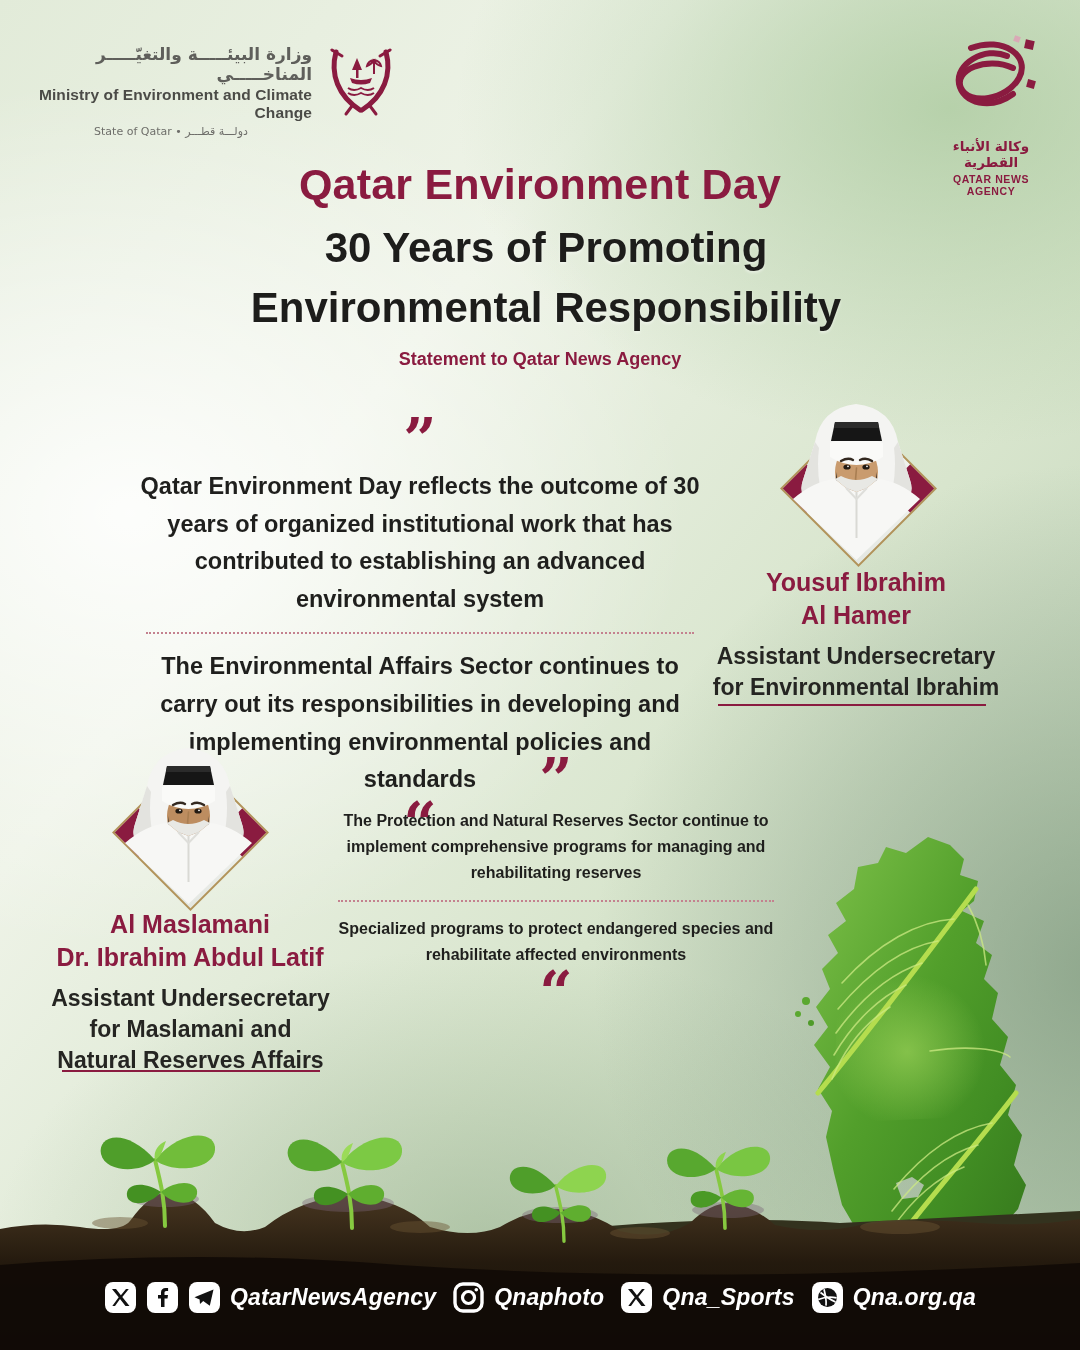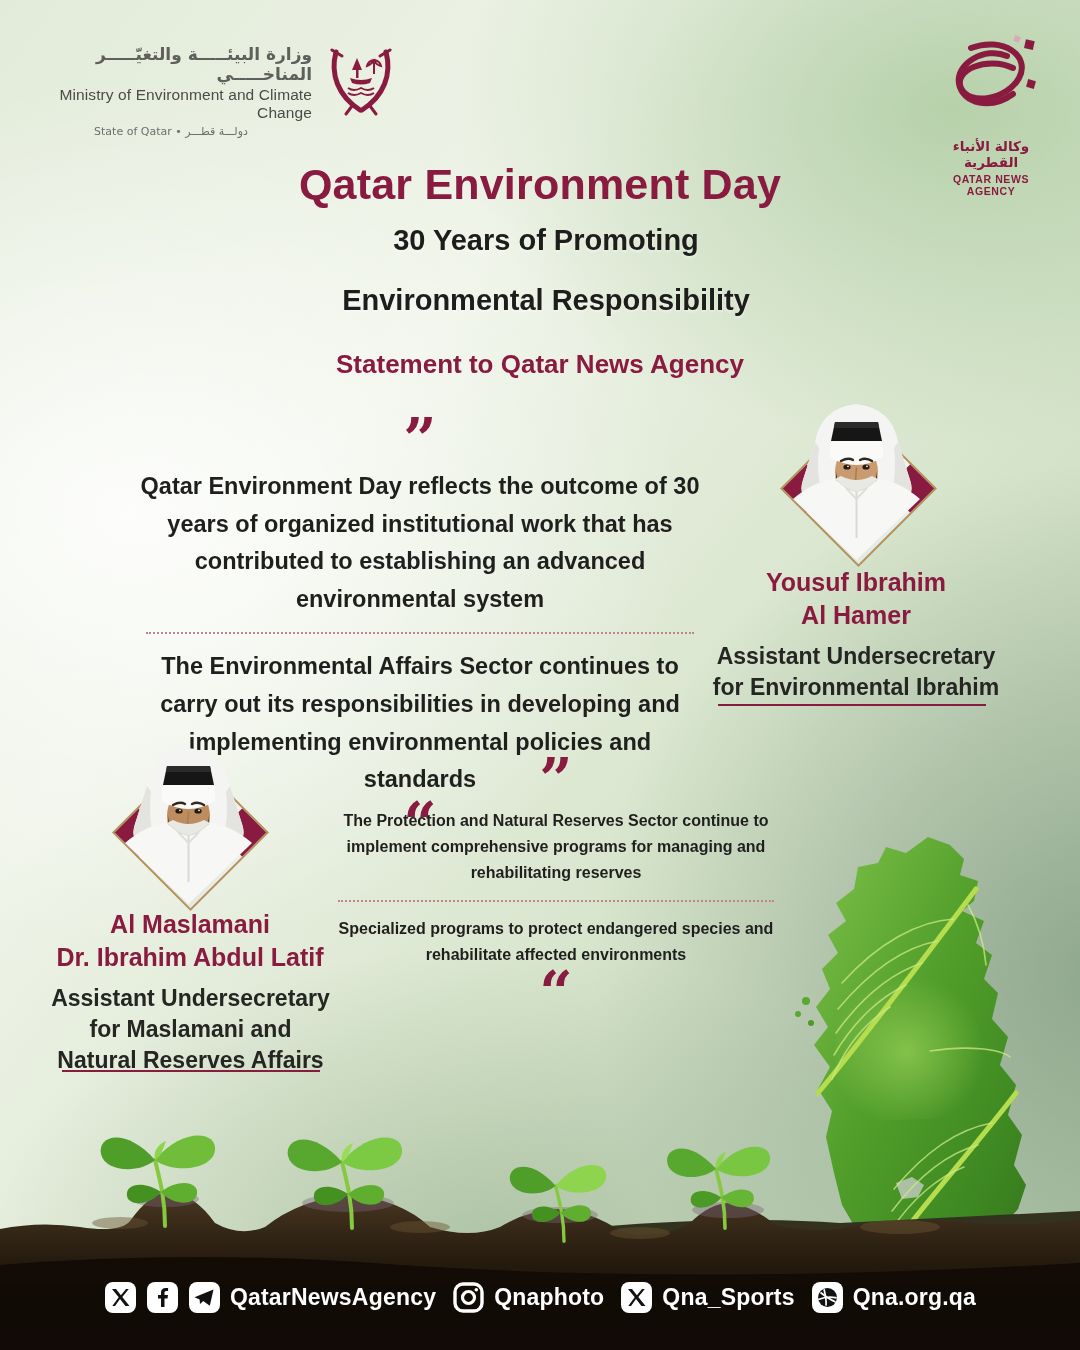--- a/index.html
+++ b/index.html
@@ -11,31 +11,31 @@
       radial-gradient(760px 520px at 88% 8%, rgba(168,200,155,.75), rgba(168,200,155,0) 65%),
       radial-gradient(820px 820px at 102% 72%, rgba(124,150,124,.72), rgba(124,150,124,0) 62%),
       radial-gradient(700px 420px at 45% 92%, rgba(146,172,138,.55), rgba(146,172,138,0) 70%),
       linear-gradient(128deg,#e2ebd9 0%, #eef3e7 32%, #d8e5cd 62%, #b7ccb0 100%);
   }
   .abs{position:absolute;}
   
   .moecc{left:30px; top:44px; display:flex; align-items:flex-start; gap:10px;}
   .moecc-text{width:282px; text-align:right; color:#5a5a56;}
   .moecc-ar{font-size:17px; font-weight:bold; font-family:"DejaVu Sans", sans-serif; color:#5f5f5b; letter-spacing:.5px;}
-  .moecc-en{font-size:15.5px; font-weight:normal; color:#4b4b47; margin-top:2px; letter-spacing:.1px;}
+  .moecc-en{font-size:15.5px; font-weight:bold; color:#4b4b47; margin-top:2px; letter-spacing:.1px;}
   .moecc-state{font-size:11px; font-weight:normal; color:#6e6e6a; margin-top:3px; text-align:center; font-family:"DejaVu Sans", sans-serif;}
   .qna{right:26px; top:34px; width:126px; text-align:center; color:#8a1b40;}
   .qna-ar{font-size:13.5px; font-weight:bold; font-family:"DejaVu Sans", sans-serif; margin-top:16px;}
   .qna-en{font-size:10.5px; font-weight:bold; letter-spacing:.6px; margin-top:3px;}
   
   .t-wrap{left:0; right:0; text-align:center;}
   .title-main{top:160px; font-size:43px; font-weight:800; color:#8a1b40; letter-spacing:.2px;}
-  .title-sub{font-size:29px; font-weight:800; color:#1d1d1b; text-shadow:0 2px 3px rgba(255,255,255,.45);padding-left:12px;}
+  .title-sub{font-size:42px; font-weight:800; color:#1d1d1b; text-shadow:0 2px 3px rgba(255,255,255,.45);padding-left:12px;}
   .ts1{top:224px;} .ts2{top:284px;}
-  .statement{top:349px; font-size:26px; font-weight:800; color:#8a1b40;}
+  .statement{top:349px; font-size:18px; font-weight:800; color:#8a1b40;}
   
   .quote{text-align:center; color:#1f1f1d;}
   .q-mark{font-family:"DejaVu Serif", serif; font-weight:bold; color:#8a1b40; font-size:58px; line-height:30px; height:34px;}
   .quote p{margin:10px 0; font-weight:bold;}
   .q1{left:140px; top:424px; width:560px;}
   .q1 p{font-size:23.5px; line-height:1.6;}
   .q2{left:332px; top:764px; width:448px;}
   .q2 p{font-size:16px; line-height:1.62;}
   .q-div{border:none; border-top:2px dotted #c4818f; margin:14px 6px;}
   
@@ -44,21 +44,21 @@
   .diamond .c{position:absolute; width:36px; height:36px; background:#8a1b40;}
   .diamond .c.bl{left:-2px; bottom:-2px;}
   .diamond .c.tr{right:-2px; top:-2px;}
   .portrait{position:absolute; width:171px; height:206px;}
   .name{font-size:25px; font-weight:800; color:#8a1b40; text-align:center; line-height:1.3;}
   .role{font-size:23px; font-weight:800; color:#252522; text-align:center; line-height:1.35;}
   .rule{height:2px; background:#8a1b40;}
   .p1{--skin:#c99b6e; --beard:#44382c;}
   .p2{--skin:#bd8d60; --beard:#5c4b3a;}
   
-  .footer{left:0; right:0; top:1281px; display:flex; justify-content:center; align-items:flex-end; gap:16px;}
+  .footer{left:0; right:0; top:1281px; display:flex; justify-content:center; align-items:flex-end; gap:16px;font-style:italic;}
   .fgroup{display:flex; align-items:center; gap:9px;}
   .fgroup .lbl{color:#fff; font-size:23px; font-weight:bold; letter-spacing:.2px;}
   .tile{width:33px; height:33px; display:block;}
 </style>
 </head>
 <body>
 
 <div class="poster">
 
   <svg width="0" height="0" style="position:absolute">

